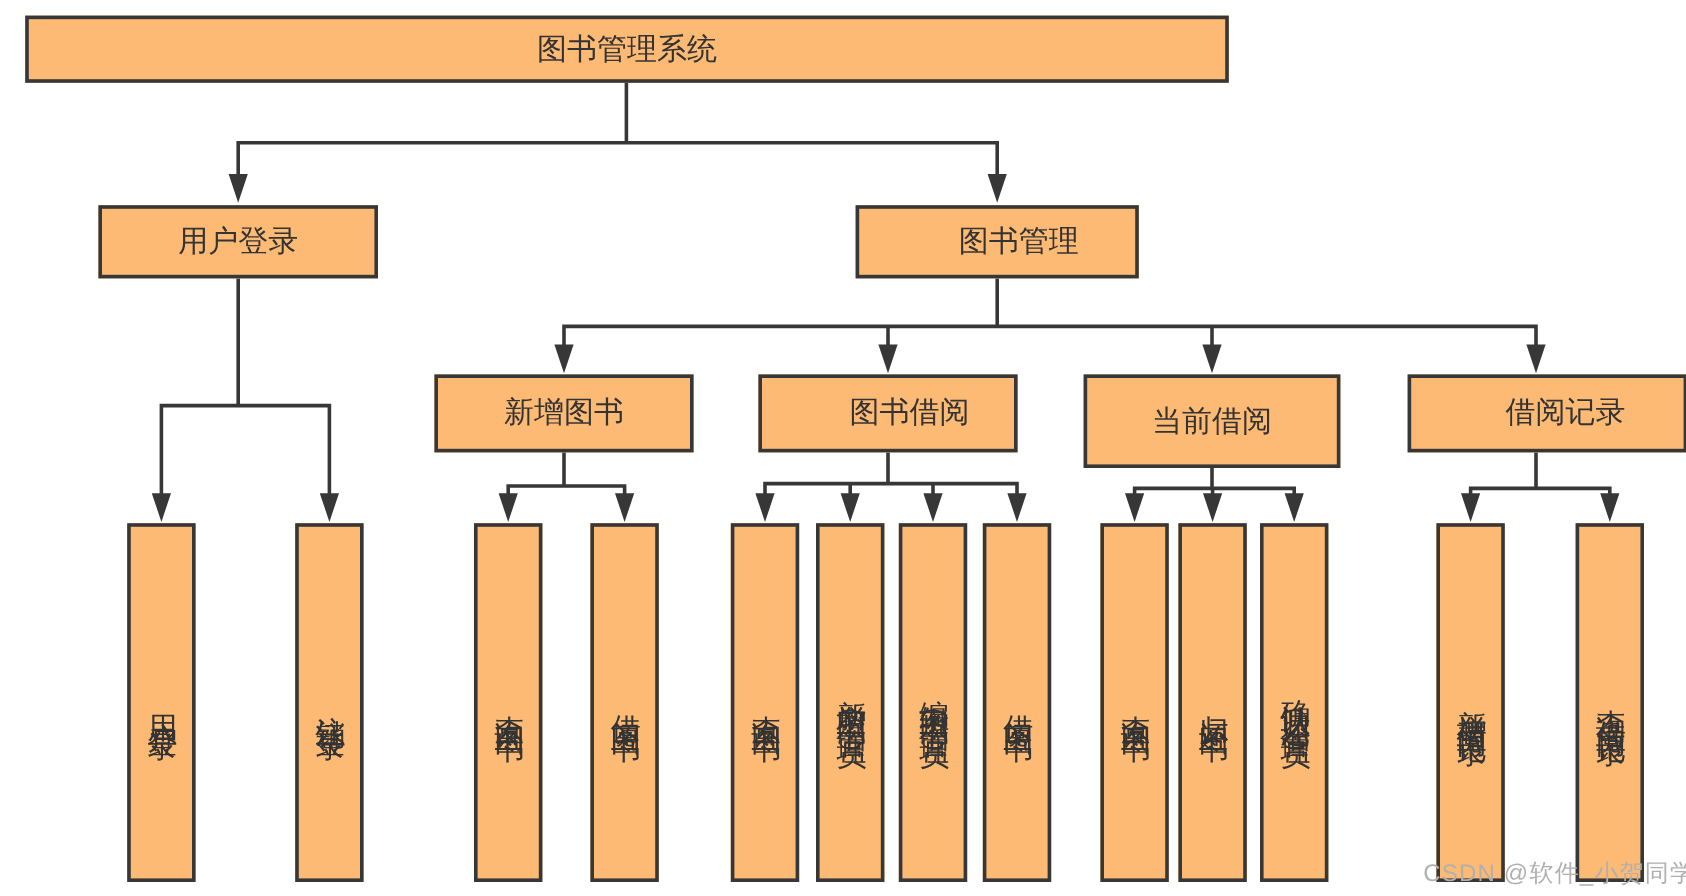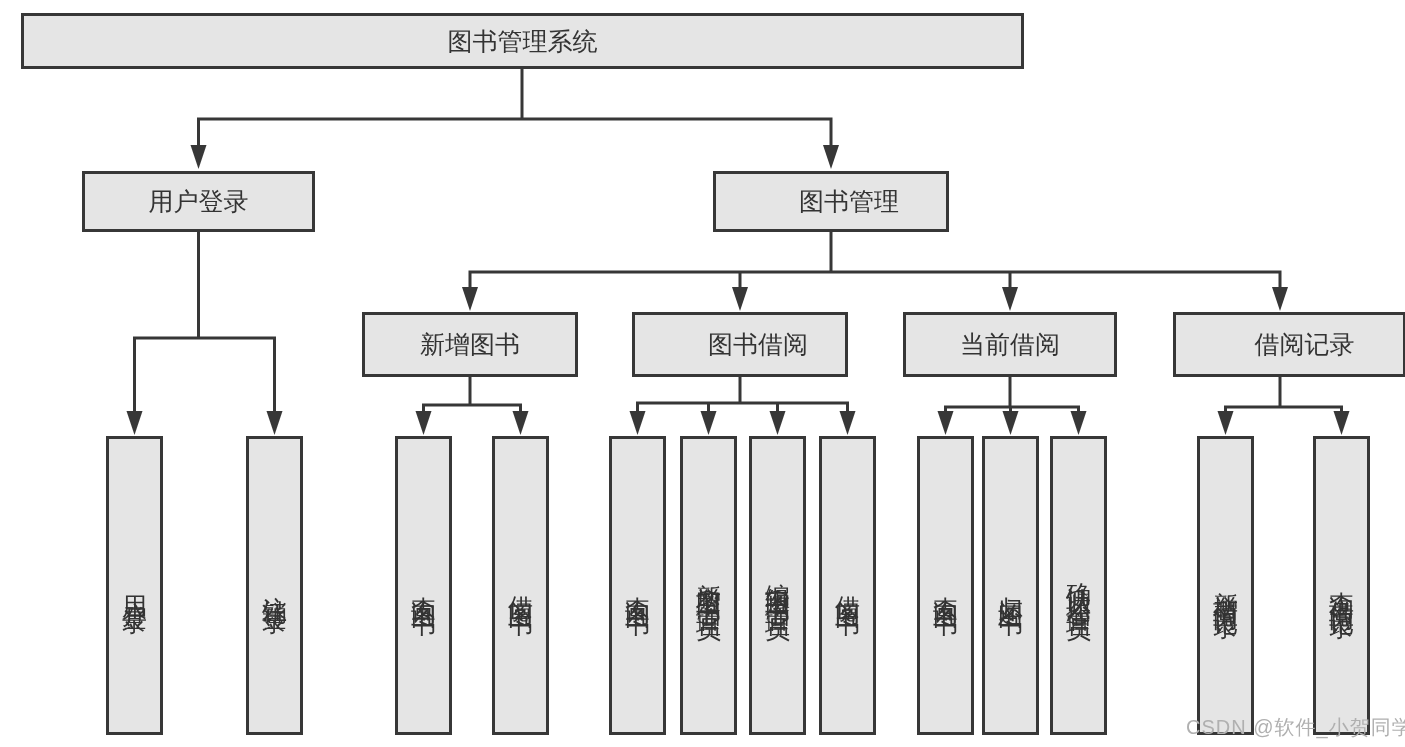--- a/index.html
+++ b/index.html
@@ -19,21 +19,21 @@
     position: absolute;
     left: 0;
     top: 0;
     width: 1405px;
     height: 747px;
   }
   .node {
     position: absolute;
     box-sizing: border-box;
     border: 3px solid #373737;
-    background: #e5e5e5;
+    background: #fdba74;
     display: flex;
     align-items: center;
     justify-content: center;
     color: #333333;
     font-size: 25px;
     line-height: 1;
     white-space: nowrap;
   }
   .node .lbl {
     display: block;
@@ -131,21 +131,21 @@
   <div class="node" style="left:713px;top:171px;width:236px;height:61px;padding-left:36px;">
     <span class="lbl">图书管理</span>
   </div>
 
   <div class="node" style="left:362px;top:312px;width:216px;height:65px;">
     <span class="lbl">新增图书</span>
   </div>
   <div class="node" style="left:632px;top:312px;width:216px;height:65px;padding-left:36px;">
     <span class="lbl">图书借阅</span>
   </div>
-  <div class="node" style="left:903px;top:312px;width:214px;height:65px;">
+  <div class="node" style="left:903px;top:312px;width:214px;height:78px;">
     <span class="lbl">当前借阅</span>
   </div>
   <div class="node" style="left:1173px;top:312px;width:233px;height:65px;padding-left:30px;">
     <span class="lbl">借阅记录</span>
   </div>
 
   <div class="node leaf" style="left:106px;top:436px;width:57px;height:299px;">
     <span class="lbl">用户登录</span>
   </div>
   <div class="node leaf" style="left:246px;top:436px;width:57px;height:299px;">

